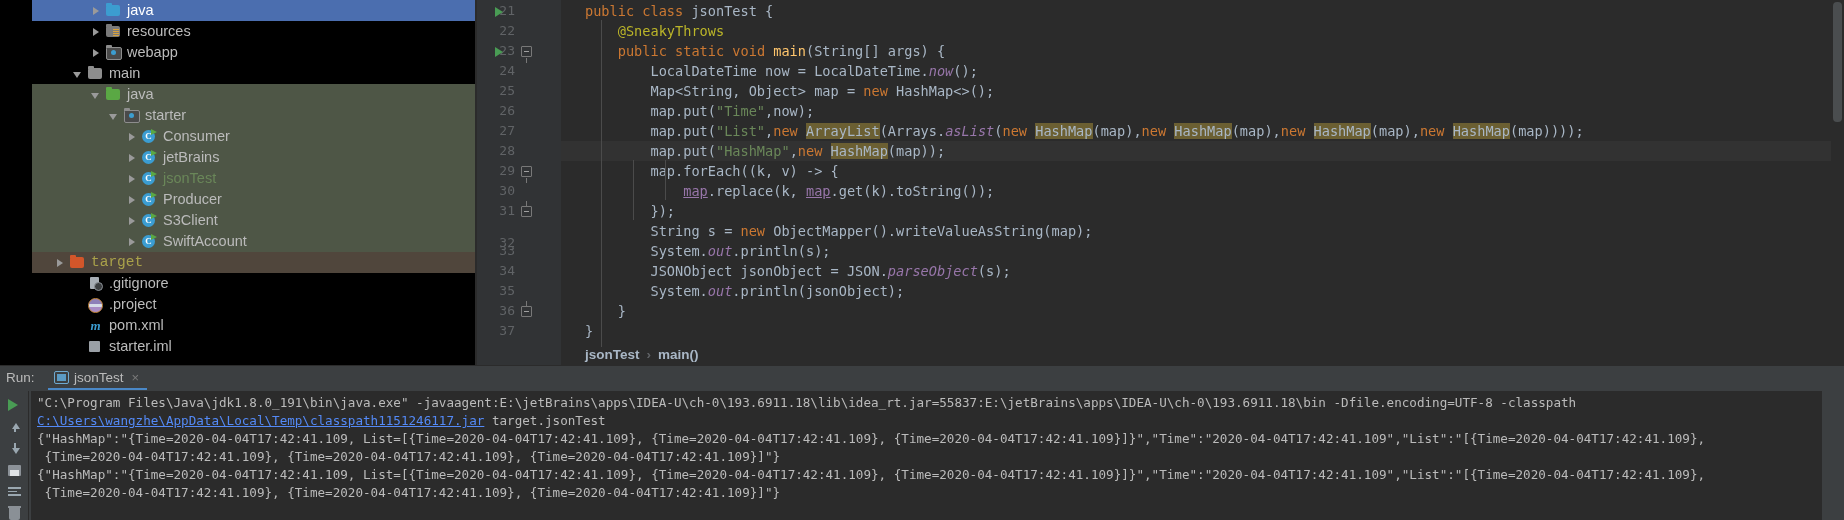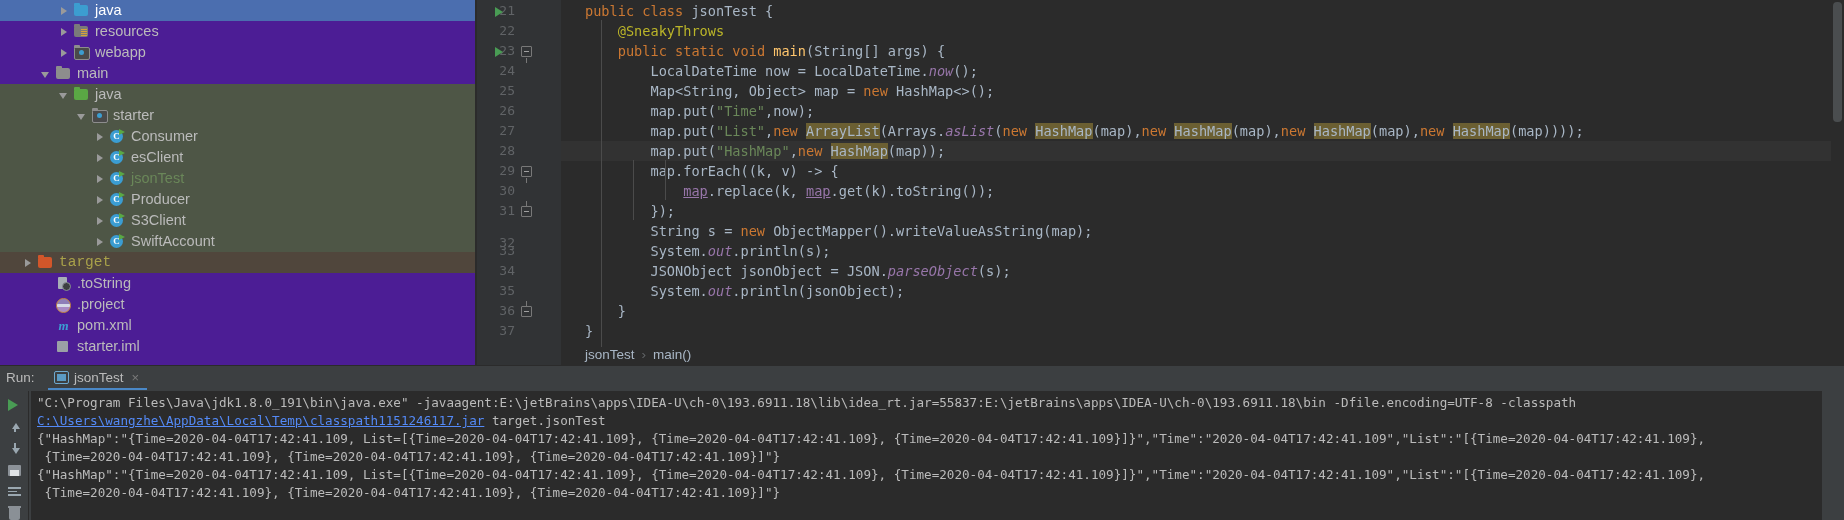--- a/index.html
+++ b/index.html
@@ -15,22 +15,23 @@
     position: relative;
     width: 1844px; height: 520px;
     background: #3c3f41;
   }
 
   
   #project-pane {
     position: absolute;
     left: 0; top: 0;
     width: 477px; height: 365px;
-    background: #4c1d95;
+    background: #000000;
     overflow: hidden;
+    padding-left: 32px;
   }
   .tree-row {
     position: relative;
     height: 21px;
     line-height: 21px;
     white-space: nowrap;
     font-size: 14.5px;
     color: #bbbbbb;
     padding-left: 0;
     display: flex;
@@ -322,20 +323,21 @@
   #breadcrumb {
     position: absolute;
     left: 84px;
     top: 344px;
     height: 21px;
     line-height: 21px;
     font-size: 13.5px;
     color: #a9b7c6;
     padding-left: 24px;
     white-space: nowrap;
+    font-weight: bold;
   }
   #breadcrumb .sep { color: #606366; padding: 0 7px; }
 
   
   #editor-scroll {
     position: absolute;
     right: 0; top: 0;
     width: 13px; height: 365px;
     background: #2b2b2b;
   }
@@ -605,21 +607,21 @@
           </span>
           <span class="tree-label ">Consumer</span>
         </div>
         <div class="tree-row src-test">
           <span class="ind" style="width: 93px;"></span>
           <span class="arrow right"></span>
           <span class="ticon ico-class">
             <span class="c-letter">C</span>
             <span class="run-tri"></span>
           </span>
-          <span class="tree-label ">esClient</span>
+          <span class="tree-label ">jetBrains</span>
         </div>
         <div class="tree-row src-test">
           <span class="ind" style="width: 93px;"></span>
           <span class="arrow right"></span>
           <span class="ticon ico-class">
             <span class="c-letter">C</span>
             <span class="run-tri"></span>
           </span>
           <span class="tree-label lbl-green">jsonTest</span>
         </div>
@@ -653,21 +655,21 @@
         <div class="tree-row dir-target">
           <span class="ind" style="width: 21px;"></span>
           <span class="arrow right"></span>
           <span class="ticon ico-folder-target"></span>
           <span class="tree-label lbl-olive">target</span>
         </div>
         <div class="tree-row ">
           <span class="ind" style="width: 39px;"></span>
           <span class="arrow none"></span>
           <span class="ticon ico-file"></span>
-          <span class="tree-label ">.toString</span>
+          <span class="tree-label ">.gitignore</span>
         </div>
         <div class="tree-row ">
           <span class="ind" style="width: 39px;"></span>
           <span class="arrow none"></span>
           <span class="ticon ico-sphere"></span>
           <span class="tree-label ">.project</span>
         </div>
         <div class="tree-row ">
           <span class="ind" style="width: 39px;"></span>
           <span class="arrow none"></span>

